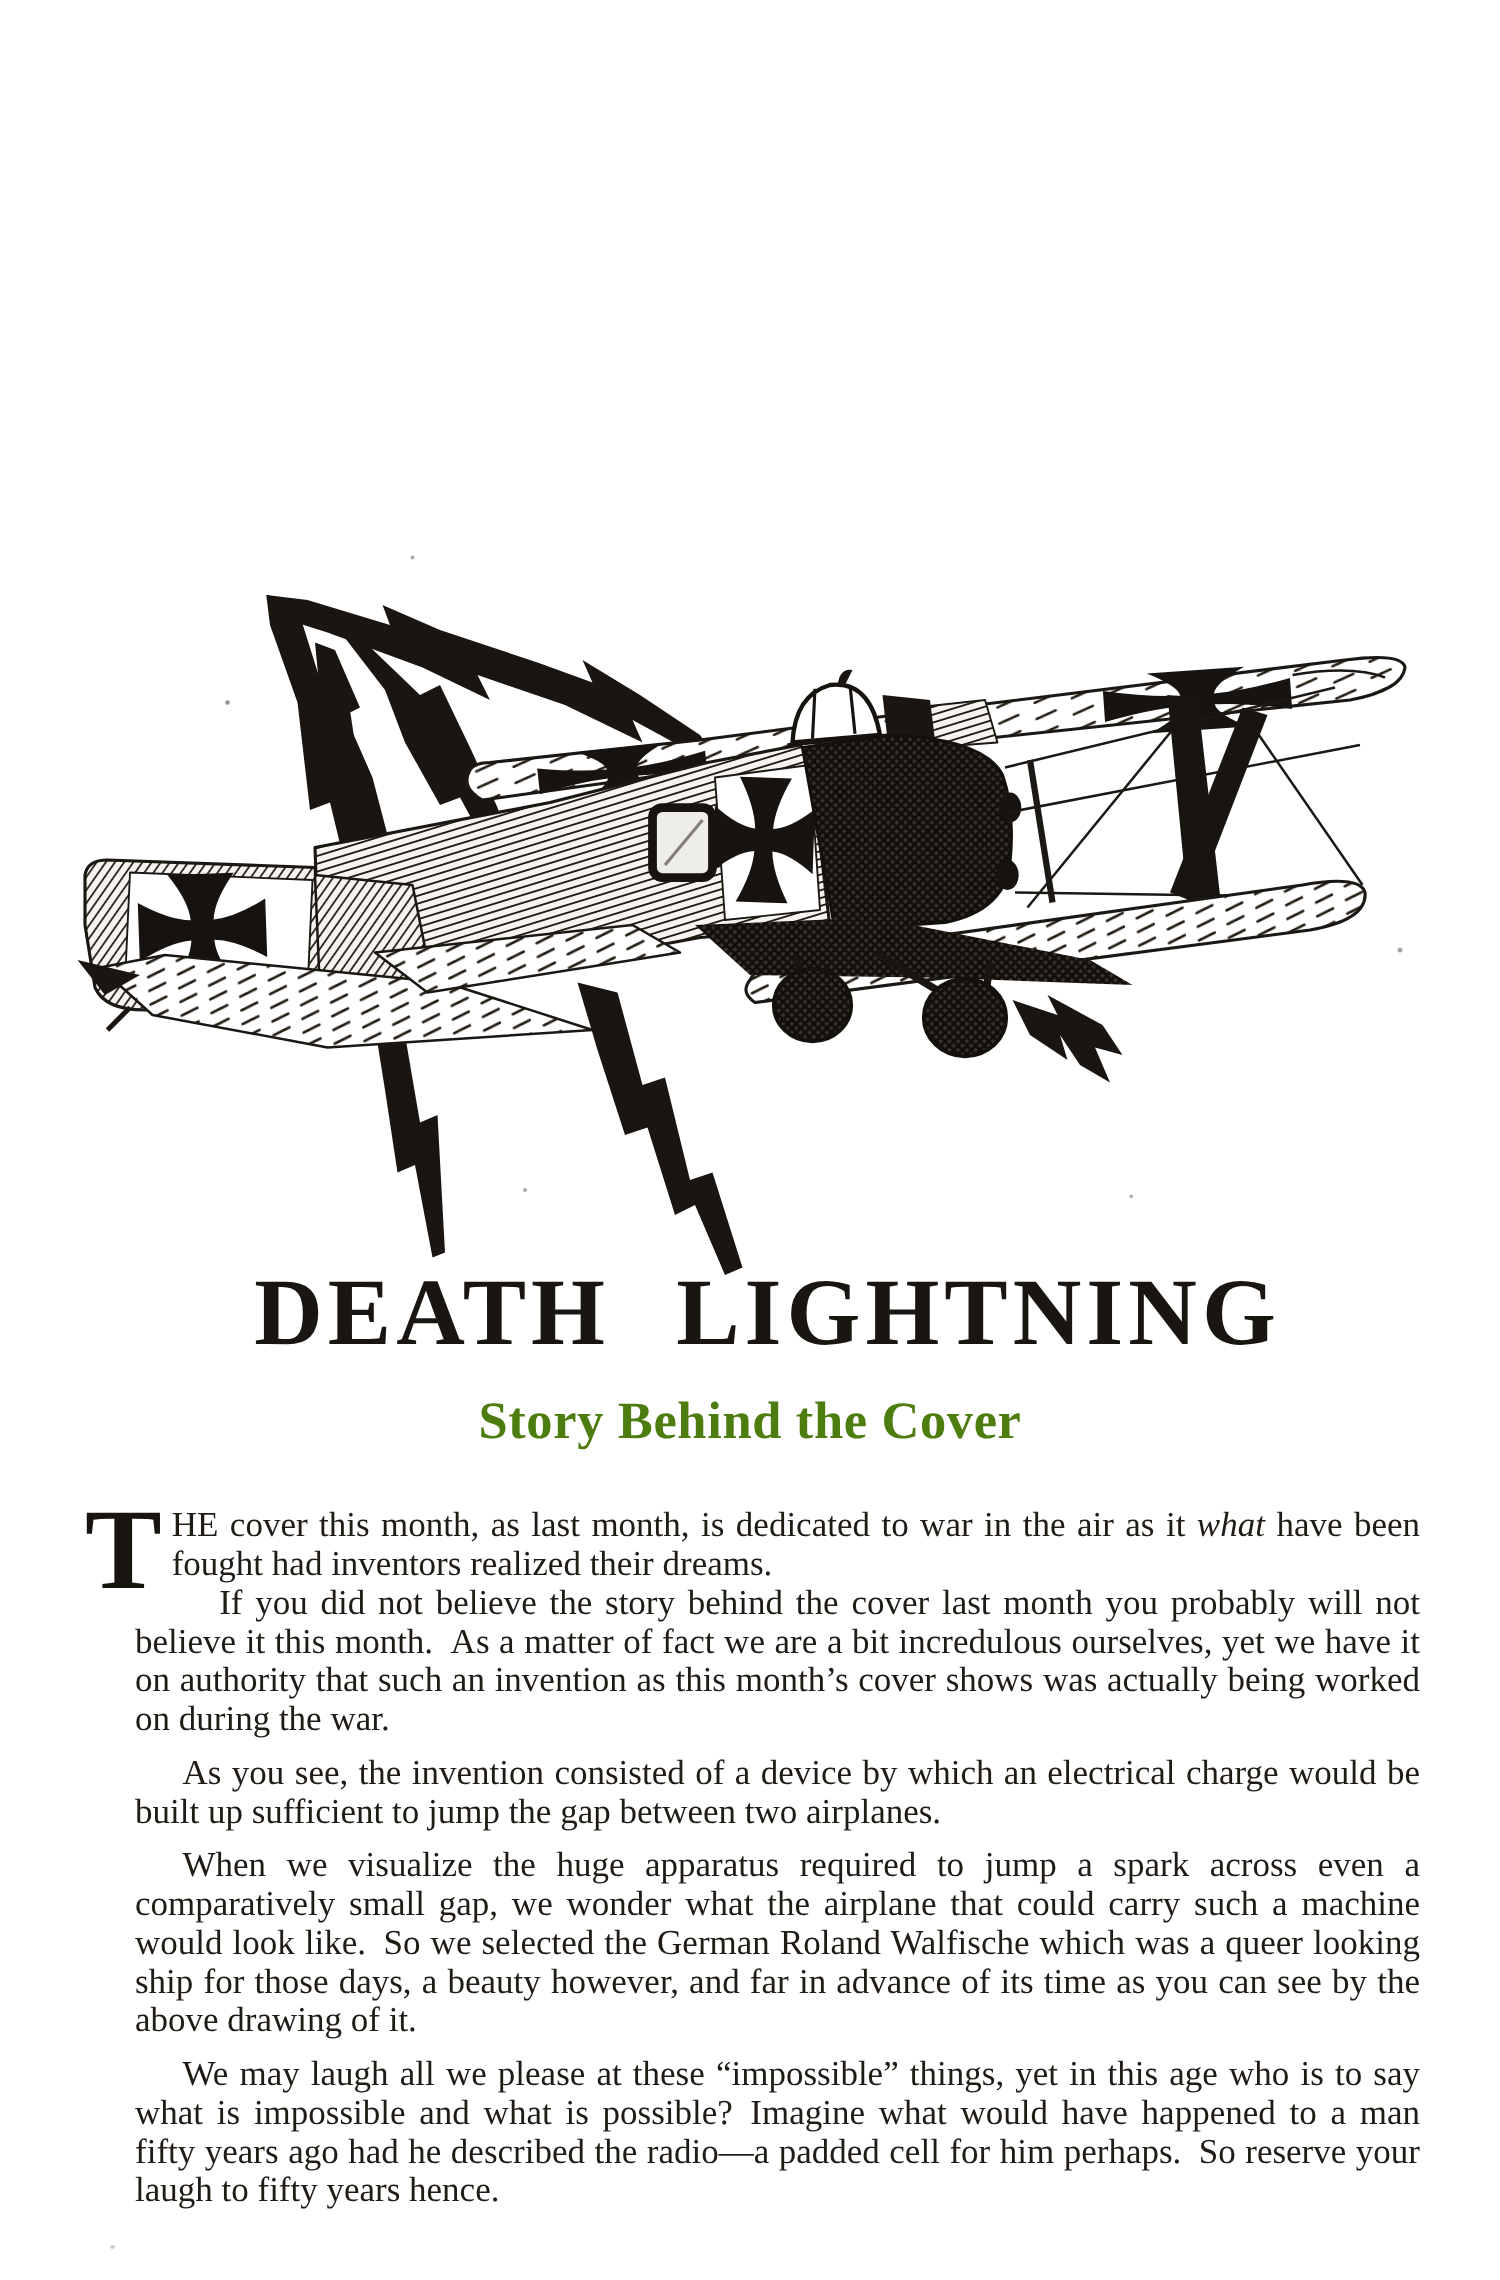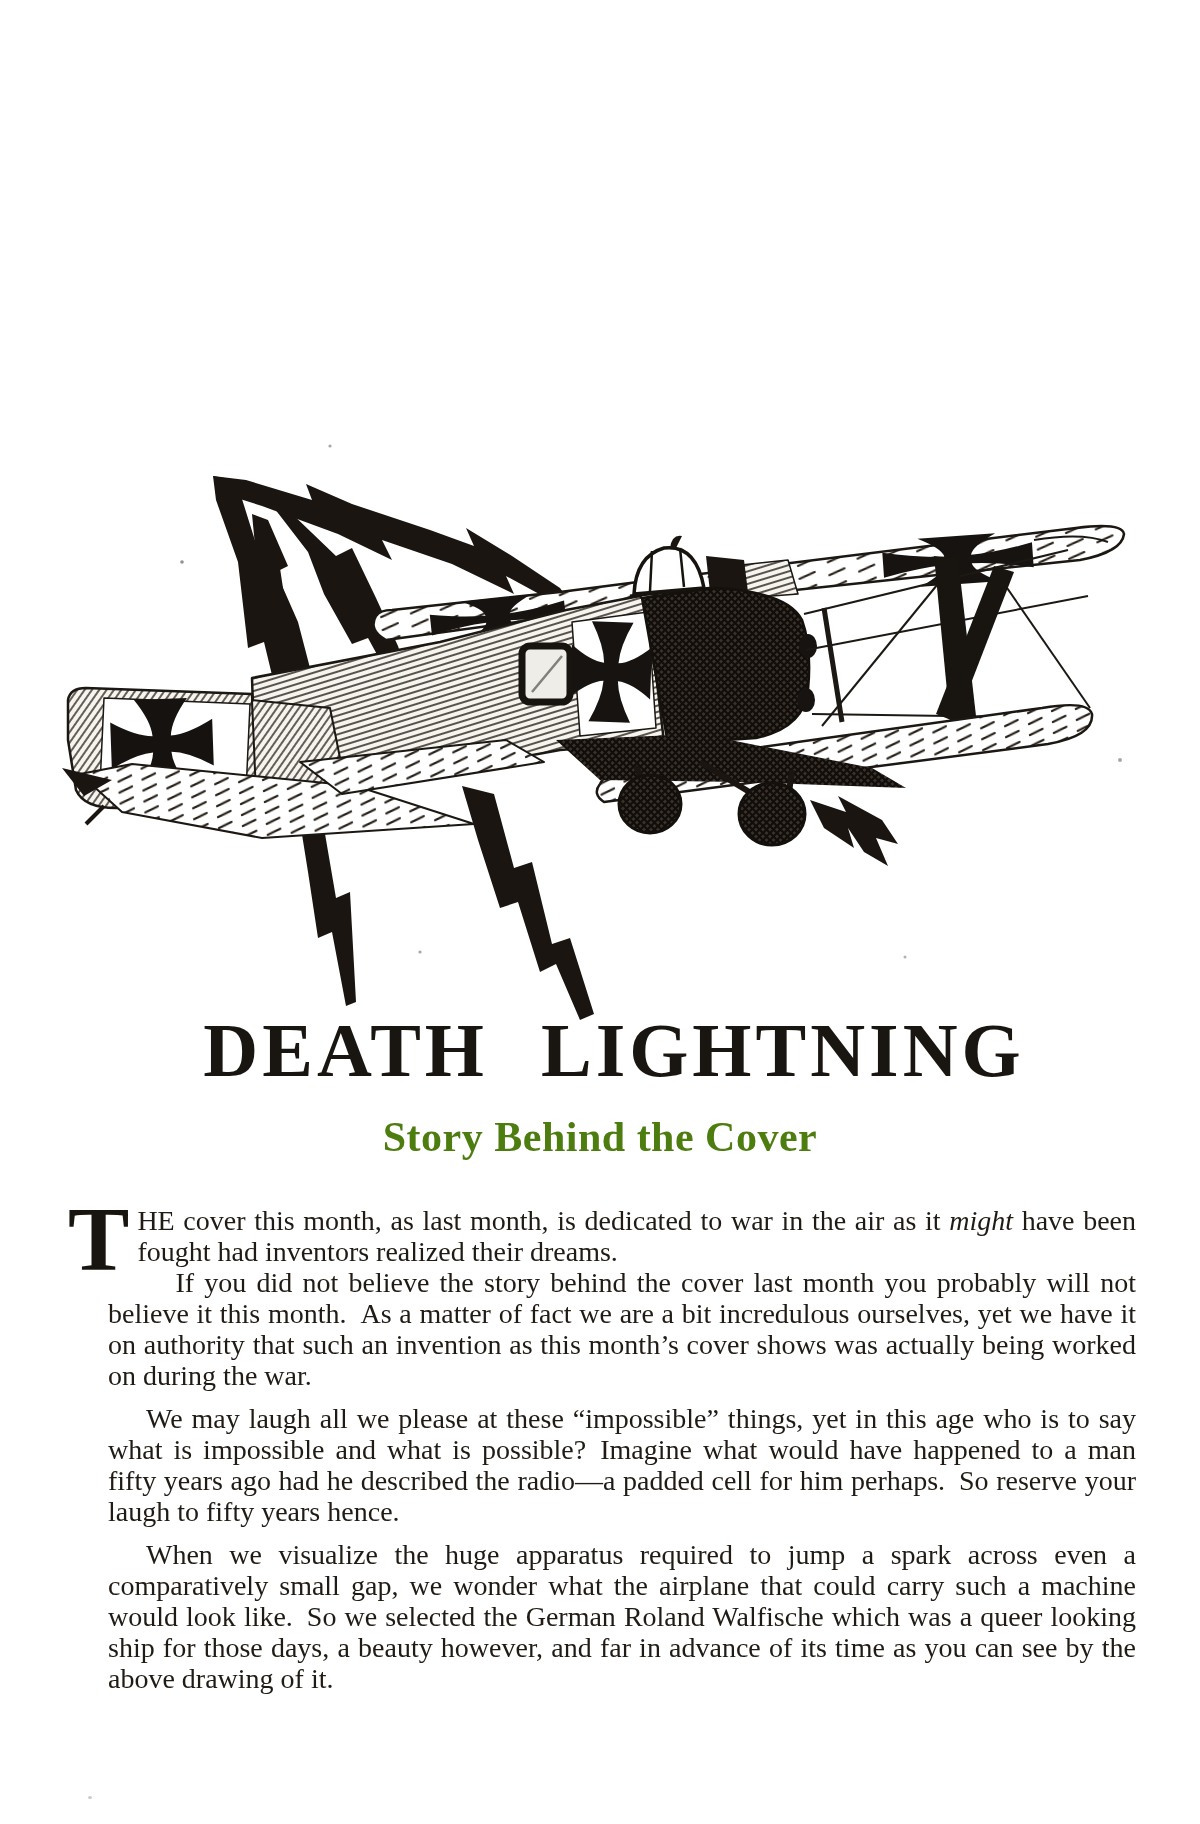--- a/index.html
+++ b/index.html
@@ -141,22 +141,23 @@
         <circle cx="330" cy="446" r="1.6" opacity="0.4"></circle>
       </g>
     </svg>
   </figure>
 
   <h1 class="title">DEATH LIGHTNING</h1>
   <h2 class="subtitle">Story Behind the Cover</h2>
 
   <article class="bodycopy">
     <p>
-      <span class="dropcap">T</span><span>HE</span><span> cover this month, as last month, is dedicated to war in the air as it </span><em>might</em><span> have been fought had inventors realized their dreams.</span>
+      <span class="dropcap">T</span><span>HE</span><span> cover this month, as last month, is dedicated to war in the air as it </span><em>what</em><span> have been fought had inventors realized their dreams.</span>
     </p>
     <p class="indent">If you did not believe the story behind the cover last month you probably will not believe it this month. As a matter of fact we are a bit incredulous ourselves, yet we have it on authority that such an invention as this month’s cover shows was actually being worked on during the war.</p>
+    <p class="indent spaced">As you see, the invention consisted of a device by which an electrical charge would be built up sufficient to jump the gap between two airplanes.</p>
+    <p class="indent spaced">When we visualize the huge apparatus required to jump a spark across even a comparatively small gap, we wonder what the airplane that could carry such a machine would look like. So we selected the German Roland Walfische which was a queer looking ship for those days, a beauty however, and far in advance of its time as you can see by the above drawing of it.</p>
     <p class="indent spaced">We may laugh all we please at these “impossible” things, yet in this age who is to say what is impossible and what is possible? Imagine what would have happened to a man fifty years ago had he described the radio—a padded cell for him perhaps. So reserve your laugh to fifty years hence.</p>
-    <p class="indent spaced">When we visualize the huge apparatus required to jump a spark across even a comparatively small gap, we wonder what the airplane that could carry such a machine would look like. So we selected the German Roland Walfische which was a queer looking ship for those days, a beauty however, and far in advance of its time as you can see by the above drawing of it.</p>
   </article>
 
   <div class="speck" style="left:88px;top:1796px;width:4px;height:3px;"></div>
 
 </div>
 
 </body></html>

